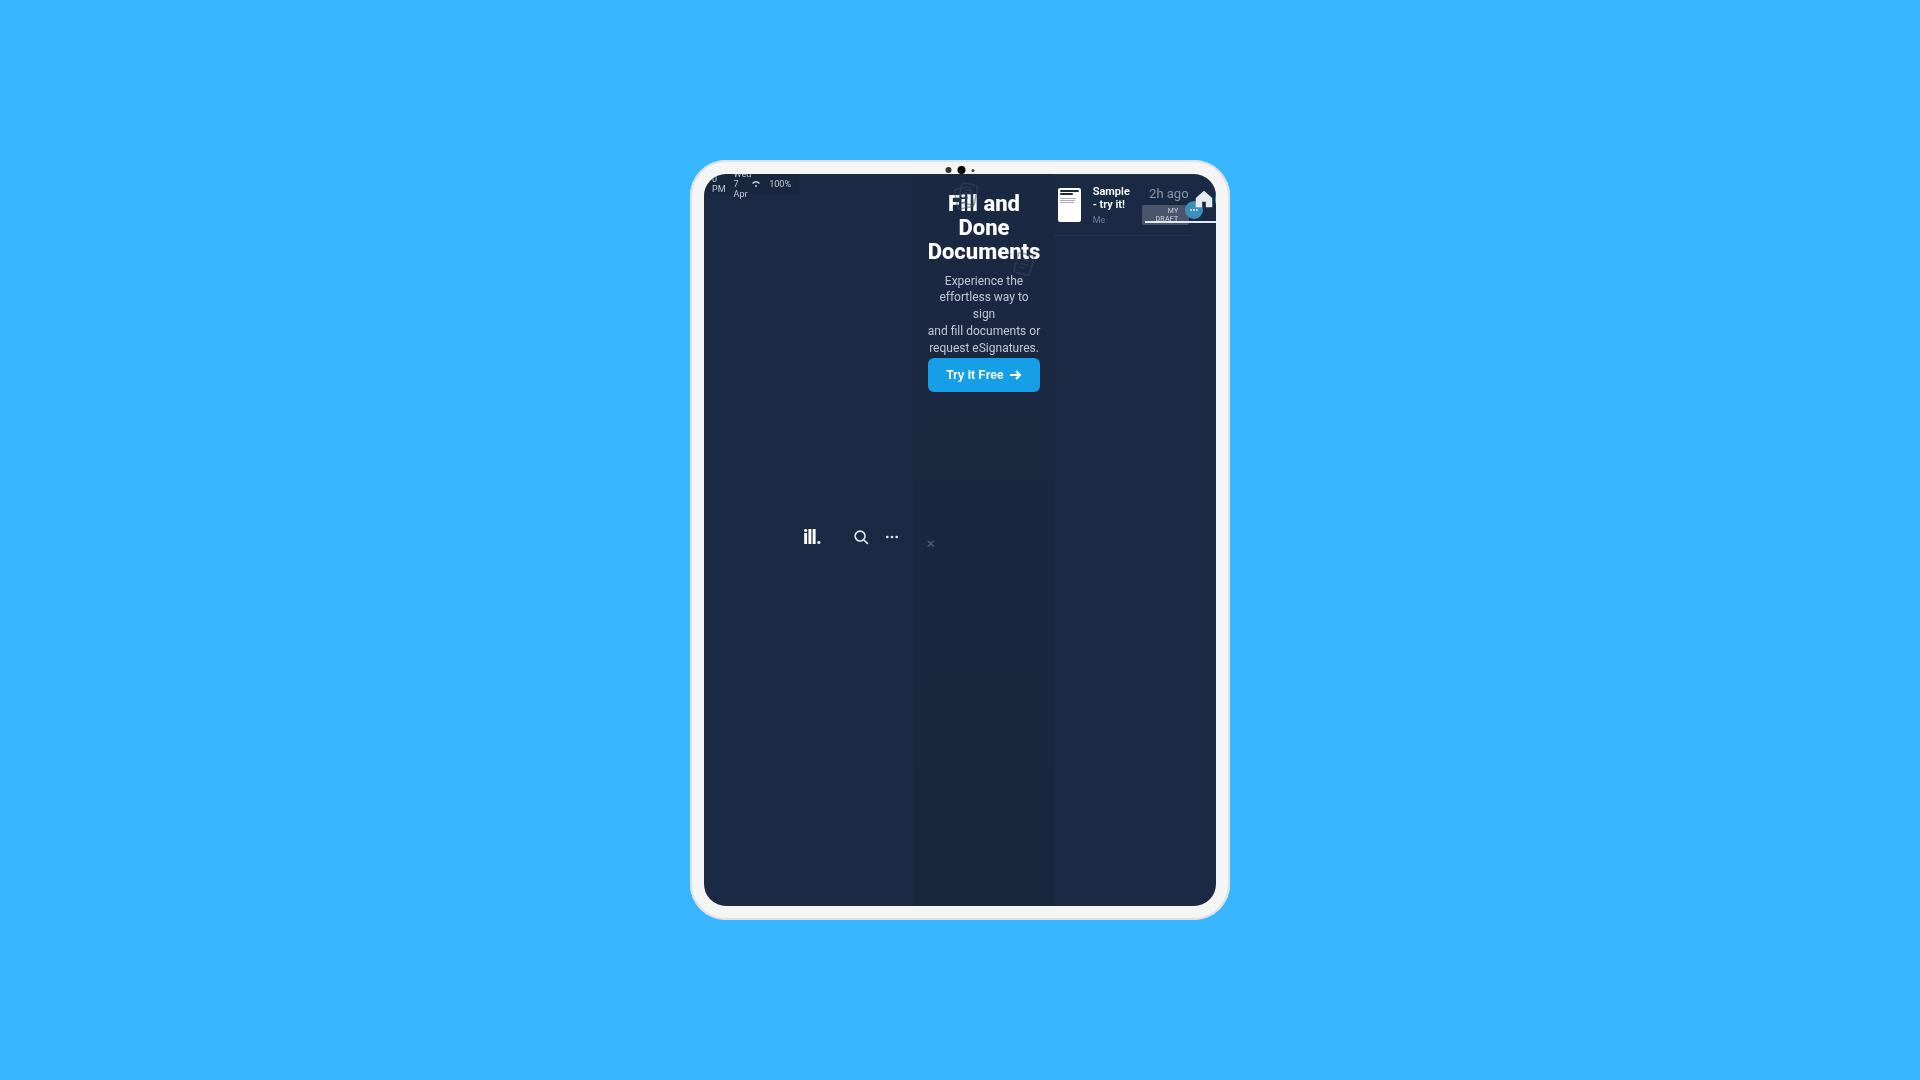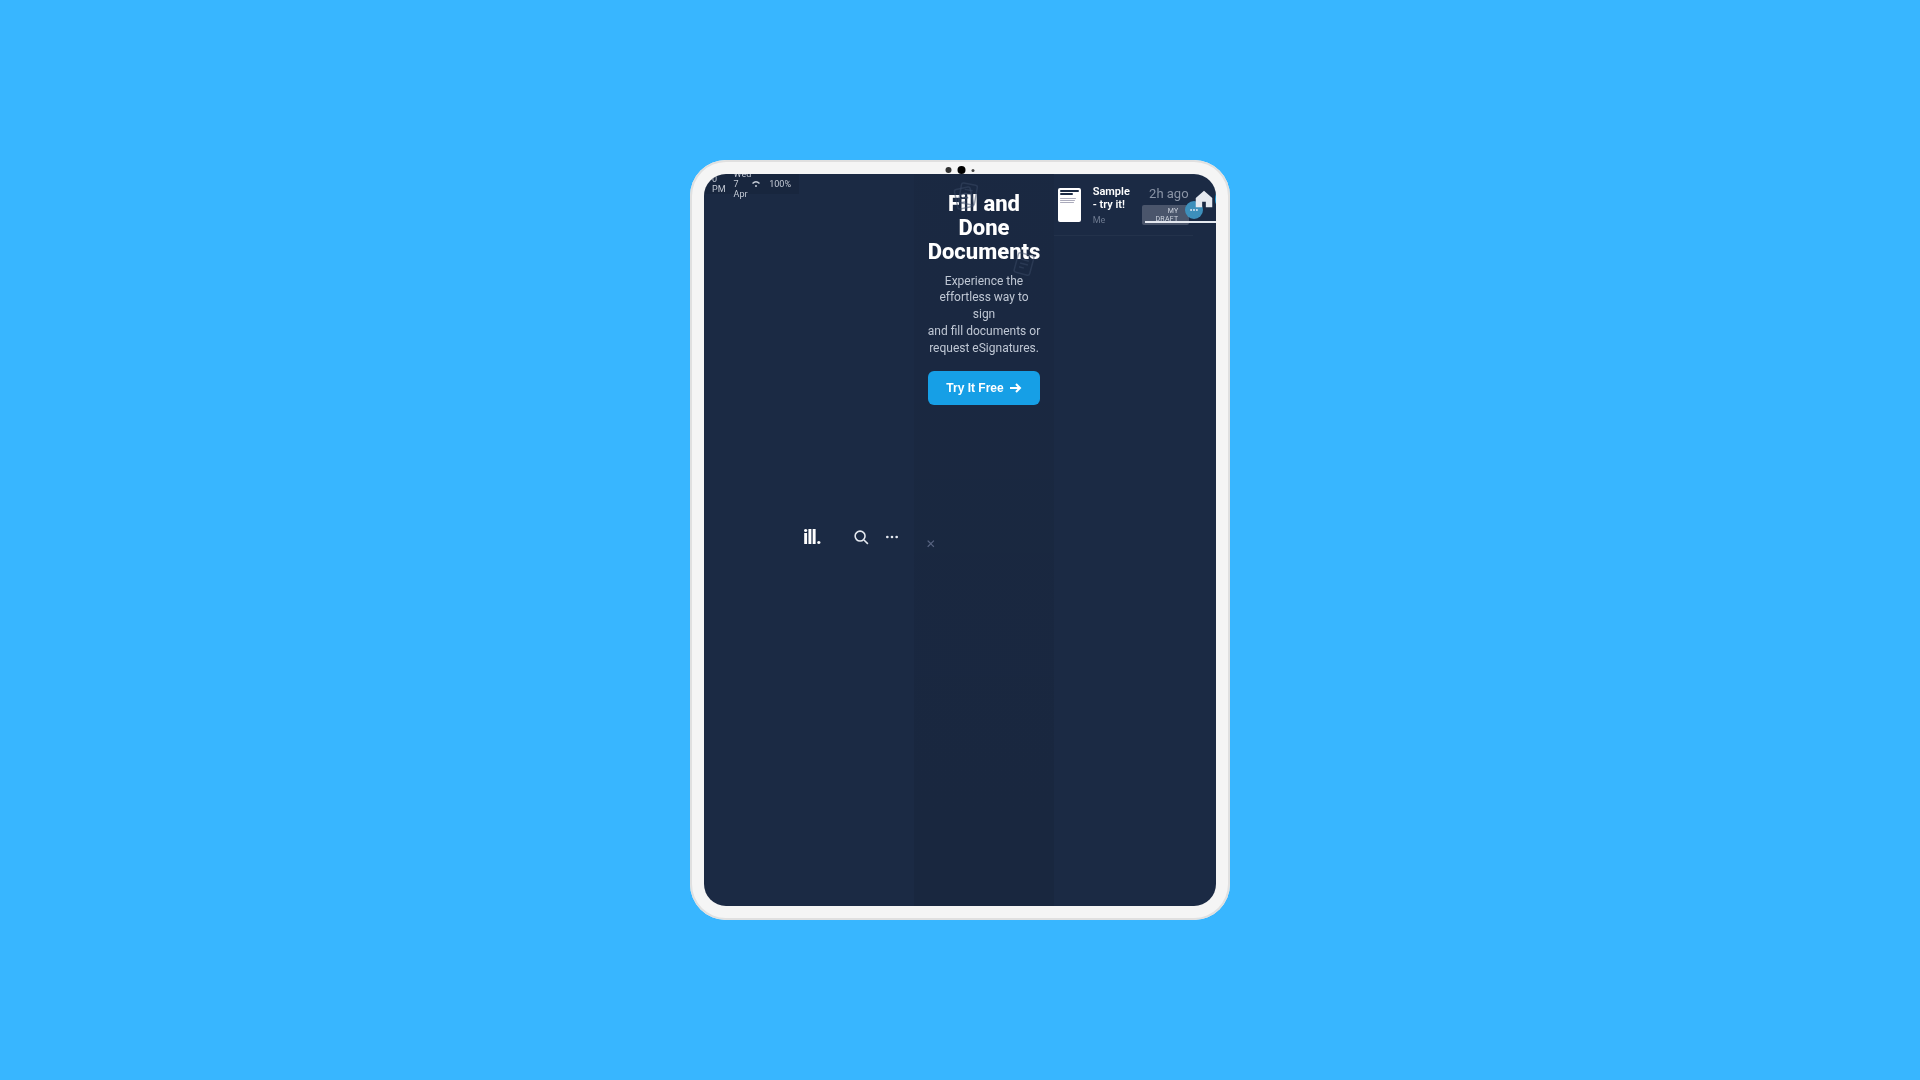--- a/index.html
+++ b/index.html
@@ -120,21 +120,21 @@
     font-weight: 800;
     line-height: 1.1;
   }
   .hero p {
     font-size: 12px;
     color: #bfc7d4;
     margin-top: 8px;
     line-height: 1.4;
   }
   .cta-btn {
-    margin-top: 14px;
+    margin-top: 1px;
     width: 100%;
     background: #169fe6;
     color: #fff;
     border: none;
     border-radius: 6px;
     padding: 10px 0;
     font-size: 12px;
     font-weight: 600;
     cursor: pointer;
     display: flex;

